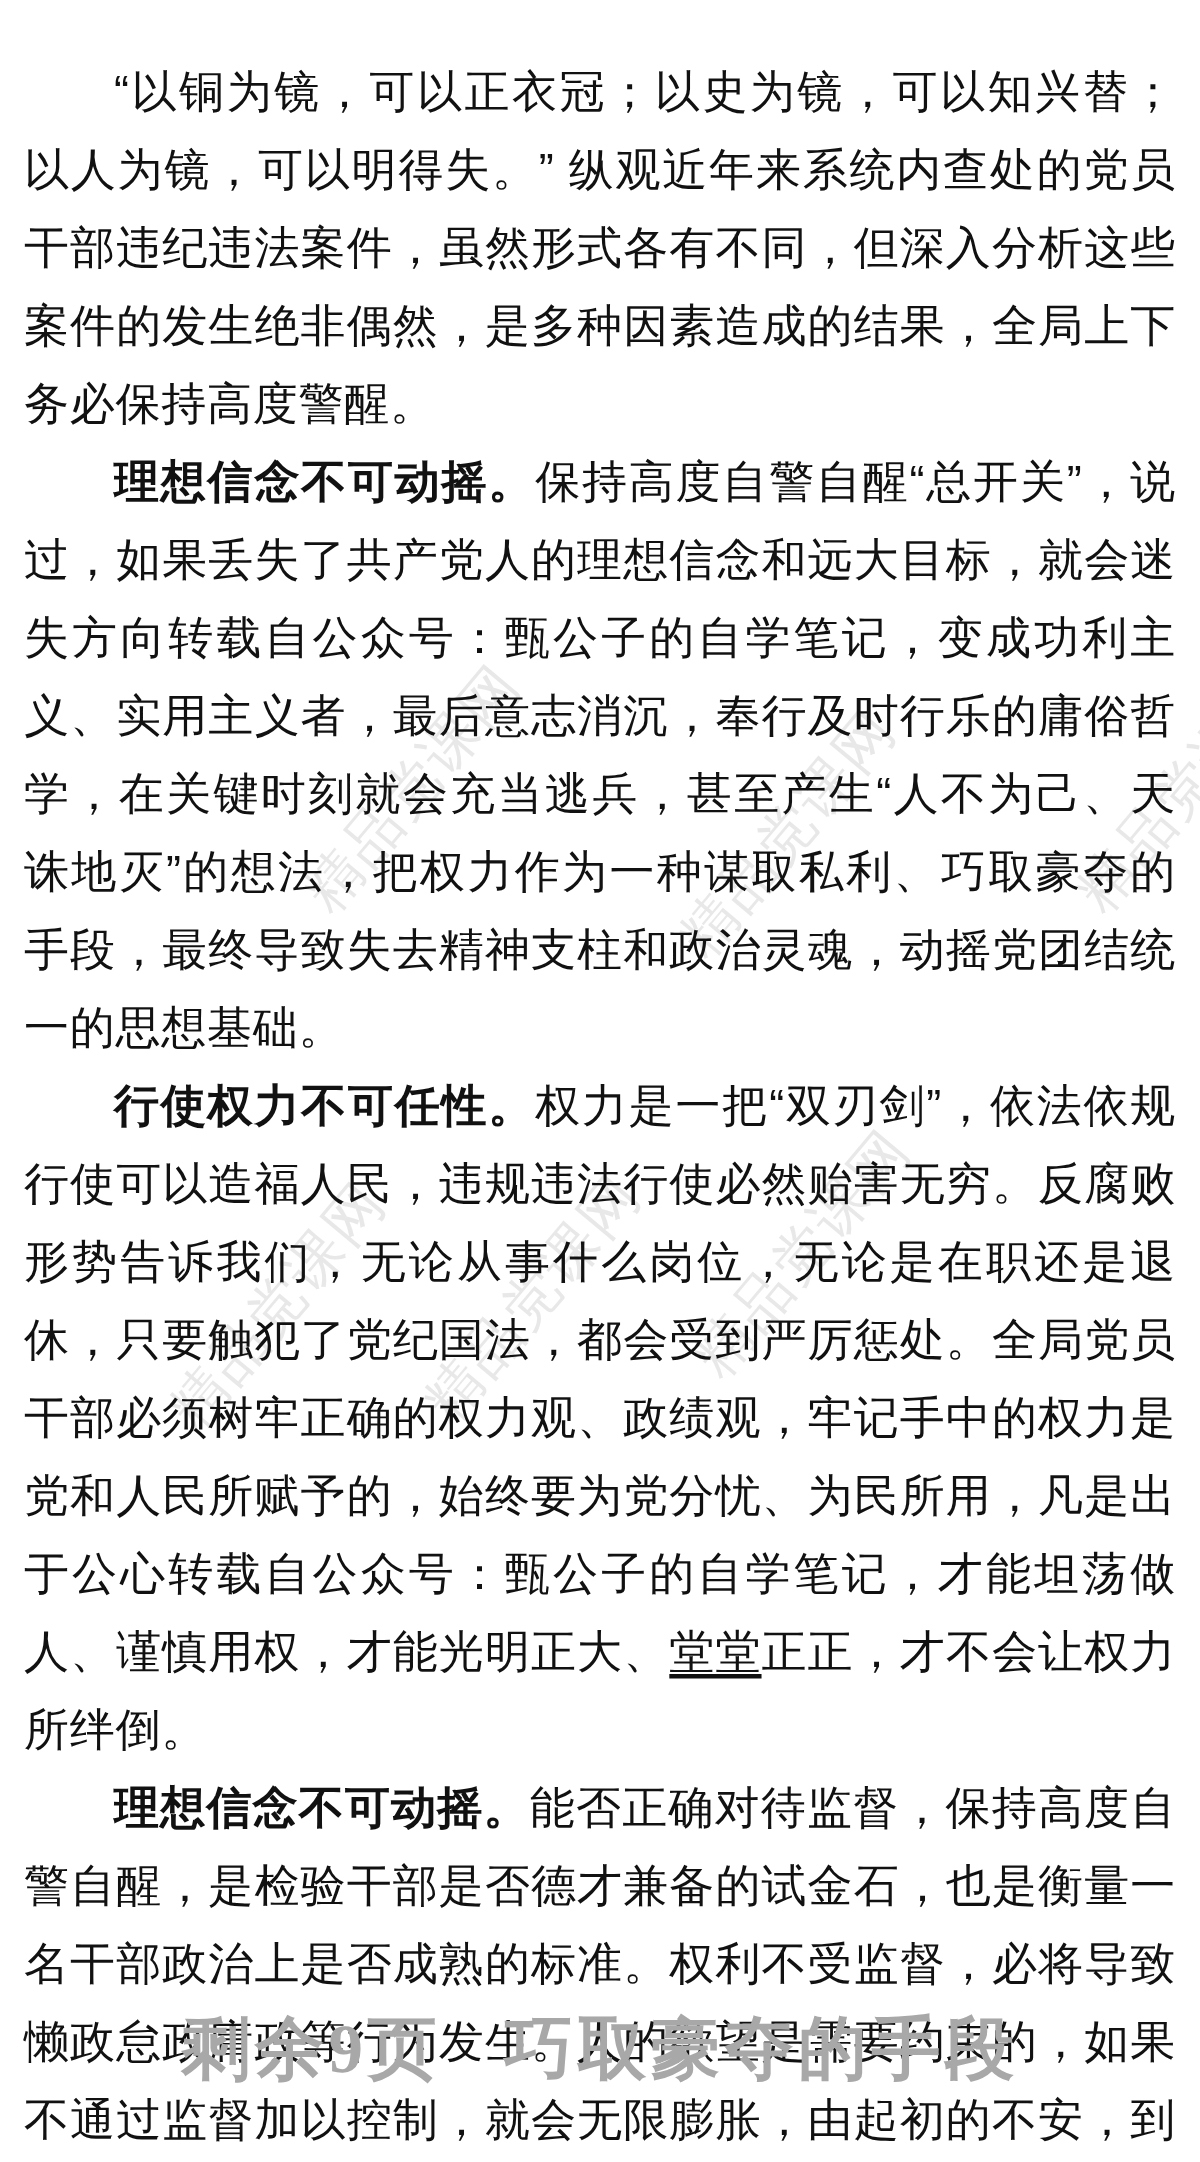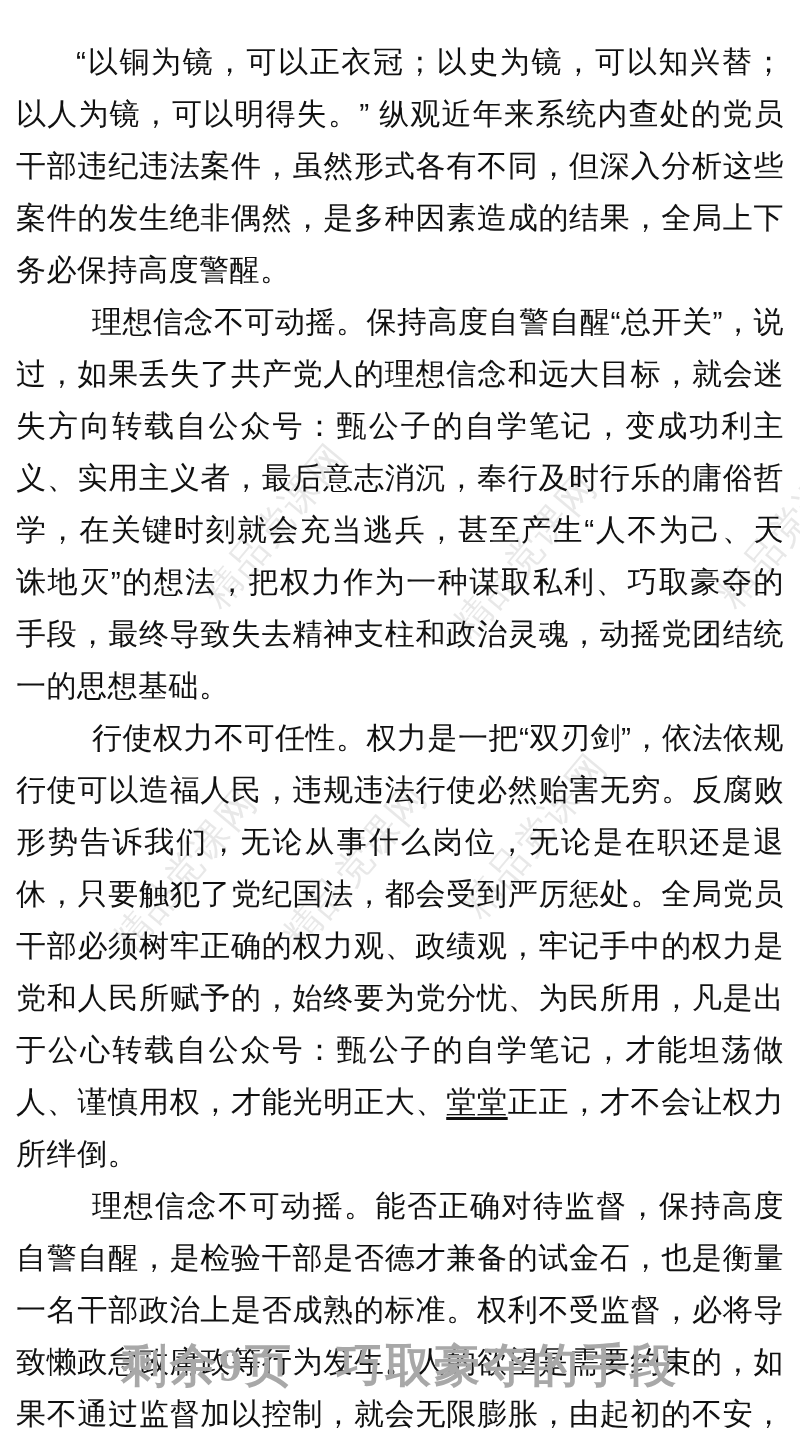--- a/index.html
+++ b/index.html
@@ -42,21 +42,21 @@
     line-height: 52px;
     color: #111111;
     text-align: justify;
     text-justify: inter-character;
     letter-spacing: 0.5px;
   }
   .content p {
     margin: 0;
     text-indent: 2em;
   }
-  .lead { font-weight: 400; margin-left: 16px; }
+  .lead { font-weight: 700; }
   .u { text-decoration: underline; text-underline-offset: 5px; }
   
   .footer {
     position: absolute;
     left: 0; right: 0;
     top: 1335px;
     z-index: 1;
     text-align: center;
     font-family: "Liberation Serif", "DejaVu Serif", serif;
     font-weight: 700;

